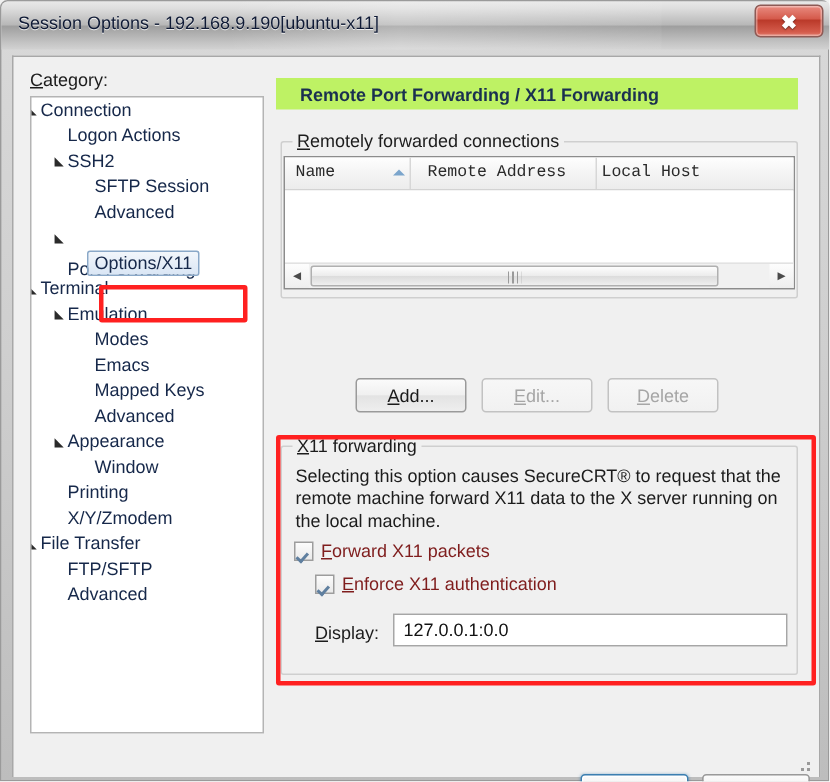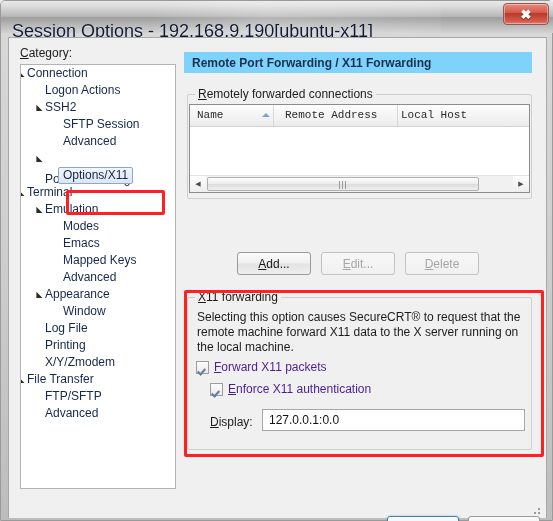--- a/index.html
+++ b/index.html
@@ -44,22 +44,22 @@
   .titlebar-shine {
     position: absolute;
     left: 150px; top: 0;
     width: 290px; height: 32px;
     background: linear-gradient(to right, rgba(255,255,255,0) 0%, rgba(255,255,255,0.22) 40%, rgba(255,255,255,0.05) 100%);
     pointer-events: none;
   }
   .title-text {
     position: absolute;
     left: 11px;
-    top: 20px;
-    font-size: 18px;
+    top: 7px;
+    font-size: 12px;
     color: #0f1a35;
     white-space: nowrap;
     text-shadow: 0 1px 0 rgba(255,255,255,0.75);
   }
 
   .close-btn {
     position: absolute;
     right: 5px;
     top: 2px;
     width: 46px;
@@ -150,24 +150,24 @@
   }
 
   
   .panel-head {
     position: absolute;
     left: 175px;
     top: 14px;
     width: 348px;
     height: 21px;
     box-sizing: border-box;
-    background: #7dd3fc;
+    background: #bef264;
     display: flex;
     align-items: center;
-    padding-left: 8px;
+    padding-left: 16px;
     font-size: 12px;
     font-weight: bold;
     color: #1a3050;
   }
 
   .group {
     position: absolute;
     box-sizing: border-box;
     border: 1px solid #cfcfcf;
     border-radius: 2px;
@@ -313,21 +313,21 @@
     top: 272px;
     width: 325px;
     font-size: 12px;
     line-height: 15px;
     color: #1c1c1c;
   }
 
   .cbrow {
     position: absolute;
     font-size: 12px;
-    color: #4c1d95;
+    color: #7f1d1d;
     display: flex;
     align-items: center;
     white-space: nowrap;
   }
   .cbrow u { text-decoration: underline; }
   .cb-fwd { left: 187px; top: 322px; }
   .cb-enf { left: 201px; top: 344px; }
 
   .checkbox {
     width: 13px;
@@ -466,23 +466,20 @@
             <span class="tlabel" style="left: 42px;">Advanced</span>
           </div>
           <div class="tree-item">
             <span class="arrow" style="left: 14px; transform: scaleX(-1);">◢</span>
             <span class="tlabel" style="left: 24px;">Appearance</span>
           </div>
           <div class="tree-item">
             <span class="tlabel" style="left: 42px;">Window</span>
           </div>
           <div class="tree-item">
-            <span class="tlabel" style="left: 24px;">Log File</span>
-          </div>
-          <div class="tree-item">
             <span class="tlabel" style="left: 24px;">Printing</span>
           </div>
           <div class="tree-item">
             <span class="tlabel" style="left: 24px;">X/Y/Zmodem</span>
           </div>
           <div class="tree-item">
             <span class="arrow" style="left: -4px; transform: scaleX(-1);">◢</span>
             <span class="tlabel" style="left: 6px;">File Transfer</span>
           </div>
           <div class="tree-item">

